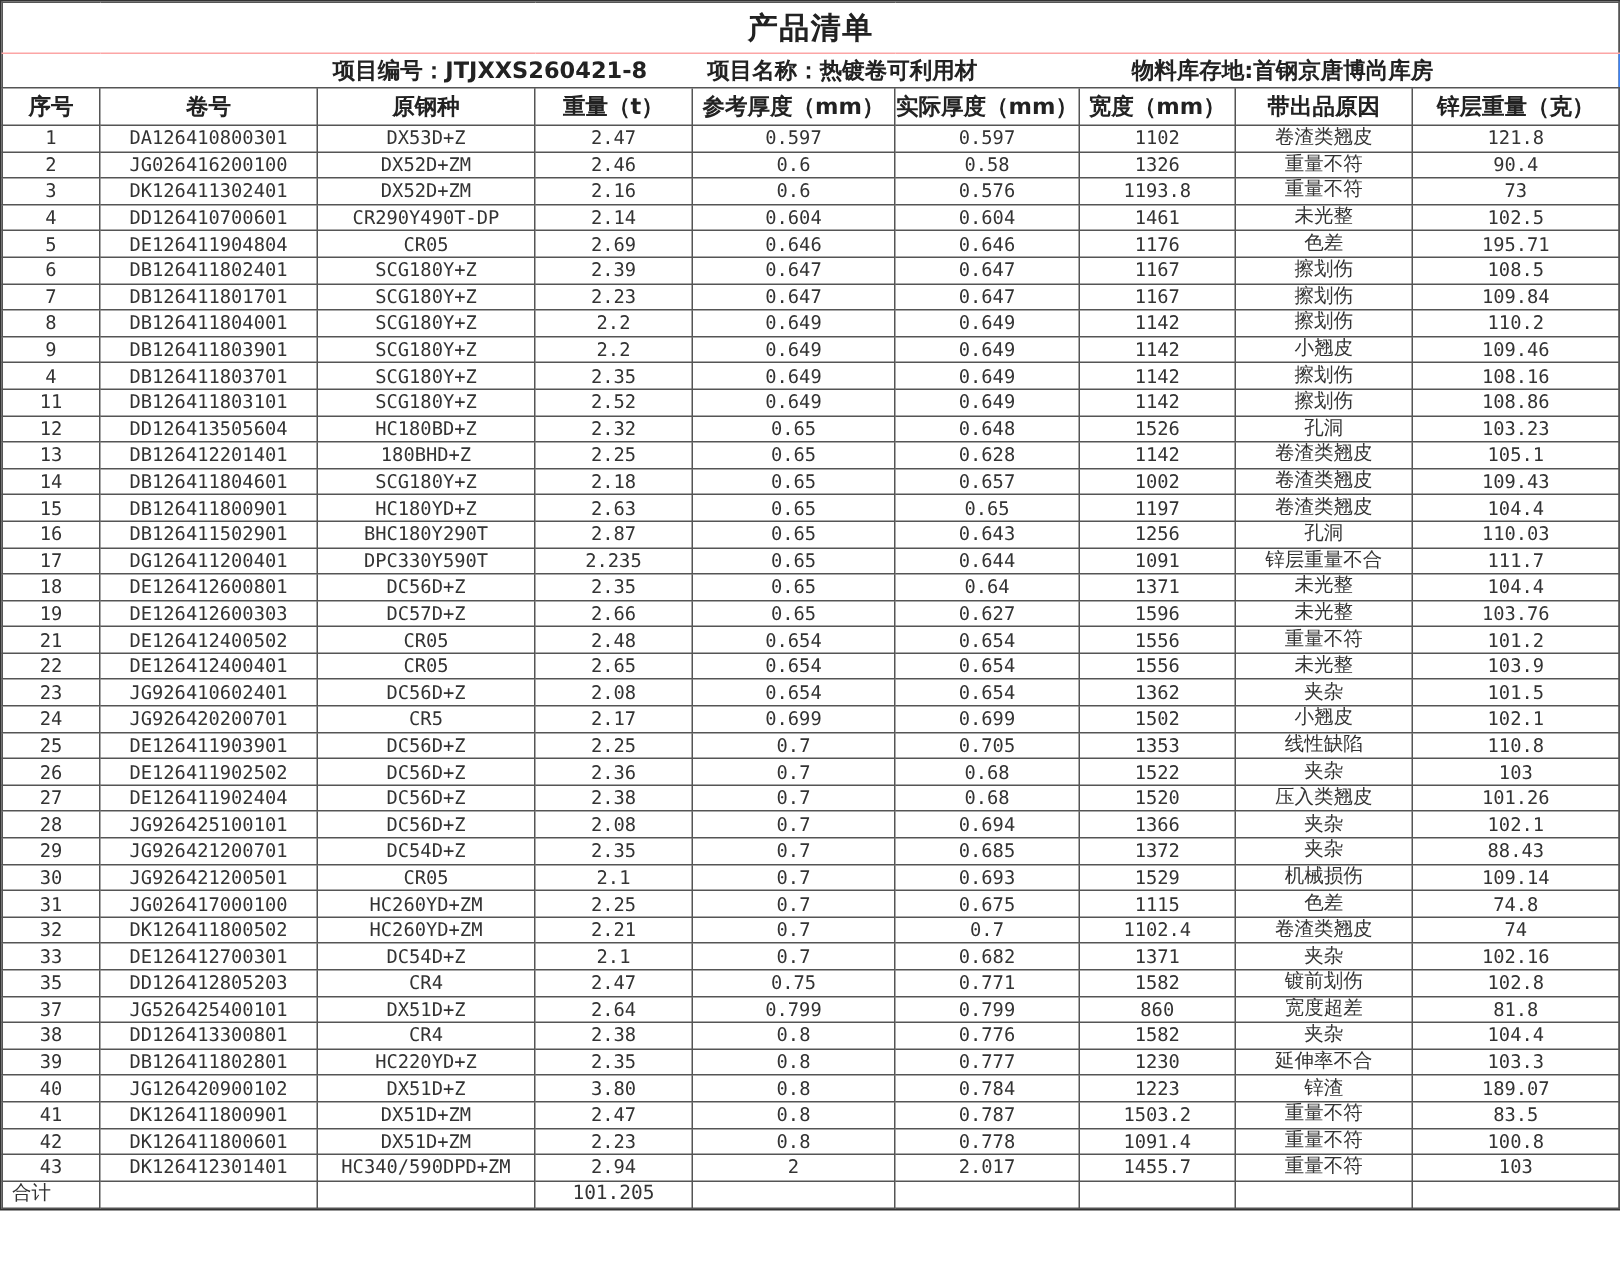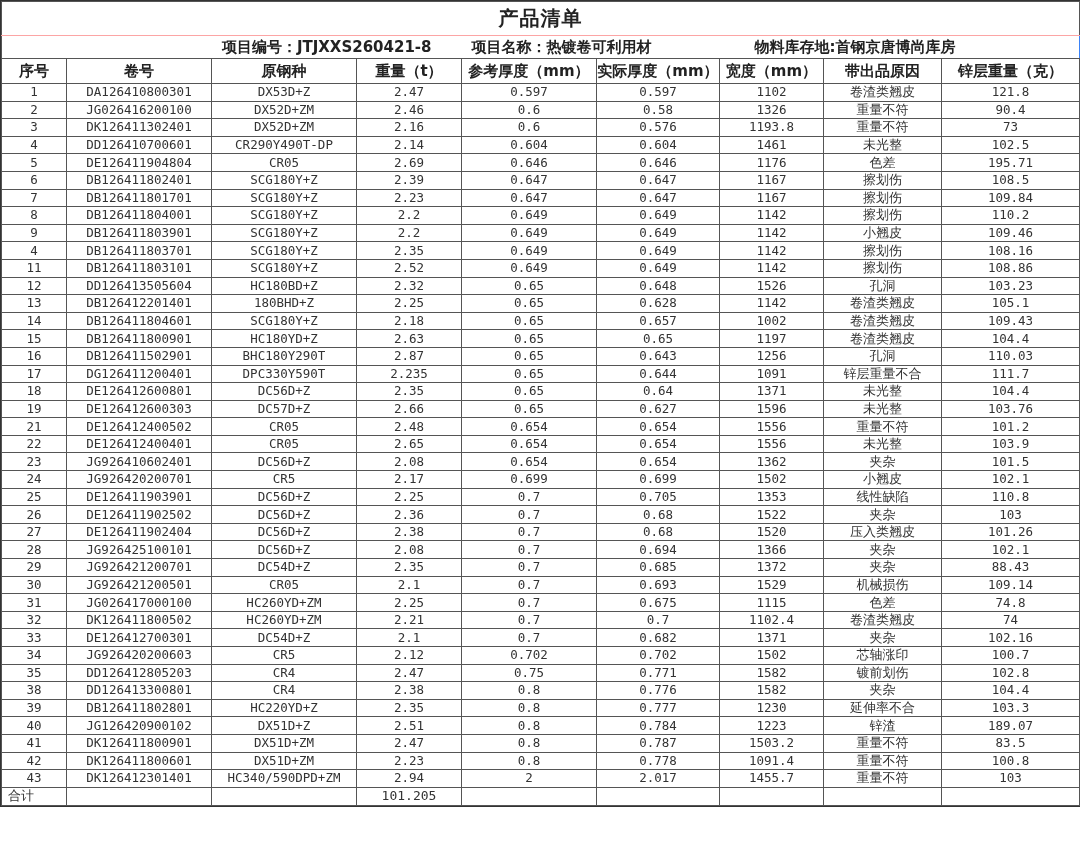--- a/index.html
+++ b/index.html
@@ -399,42 +399,42 @@
           <td>DE126412700301</td>
           <td>DC54D+Z</td>
           <td>2.1</td>
           <td>0.7</td>
           <td>0.682</td>
           <td>1371</td>
           <td class="reason">夹杂</td>
           <td>102.16</td>
         </tr>
         <tr class="data-row">
-          <td>34</td>
-          <td>JG926420200603</td>
-          <td>CR5</td>
-          <td>2.12</td>
-          <td>0.702</td>
-          <td>0.702</td>
-          <td>1502</td>
-          <td class="reason">芯轴涨印</td>
-          <td>100.7</td>
-        </tr>
-        <tr class="data-row">
           <td>35</td>
           <td>DD126412805203</td>
           <td>CR4</td>
           <td>2.47</td>
           <td>0.75</td>
           <td>0.771</td>
           <td>1582</td>
           <td class="reason">镀前划伤</td>
           <td>102.8</td>
         </tr>
         <tr class="data-row">
+          <td>37</td>
+          <td>JG526425400101</td>
+          <td>DX51D+Z</td>
+          <td>2.64</td>
+          <td>0.799</td>
+          <td>0.799</td>
+          <td>860</td>
+          <td class="reason">宽度超差</td>
+          <td>81.8</td>
+        </tr>
+        <tr class="data-row">
           <td>38</td>
           <td>DD126413300801</td>
           <td>CR4</td>
           <td>2.38</td>
           <td>0.8</td>
           <td>0.776</td>
           <td>1582</td>
           <td class="reason">夹杂</td>
           <td>104.4</td>
         </tr>
@@ -446,21 +446,21 @@
           <td>0.8</td>
           <td>0.777</td>
           <td>1230</td>
           <td class="reason">延伸率不合</td>
           <td>103.3</td>
         </tr>
         <tr class="data-row">
           <td>40</td>
           <td>JG126420900102</td>
           <td>DX51D+Z</td>
-          <td>2.51</td>
+          <td>3.80</td>
           <td>0.8</td>
           <td>0.784</td>
           <td>1223</td>
           <td class="reason">锌渣</td>
           <td>189.07</td>
         </tr>
         <tr class="data-row">
           <td>41</td>
           <td>DK126411800901</td>
           <td>DX51D+ZM</td>

